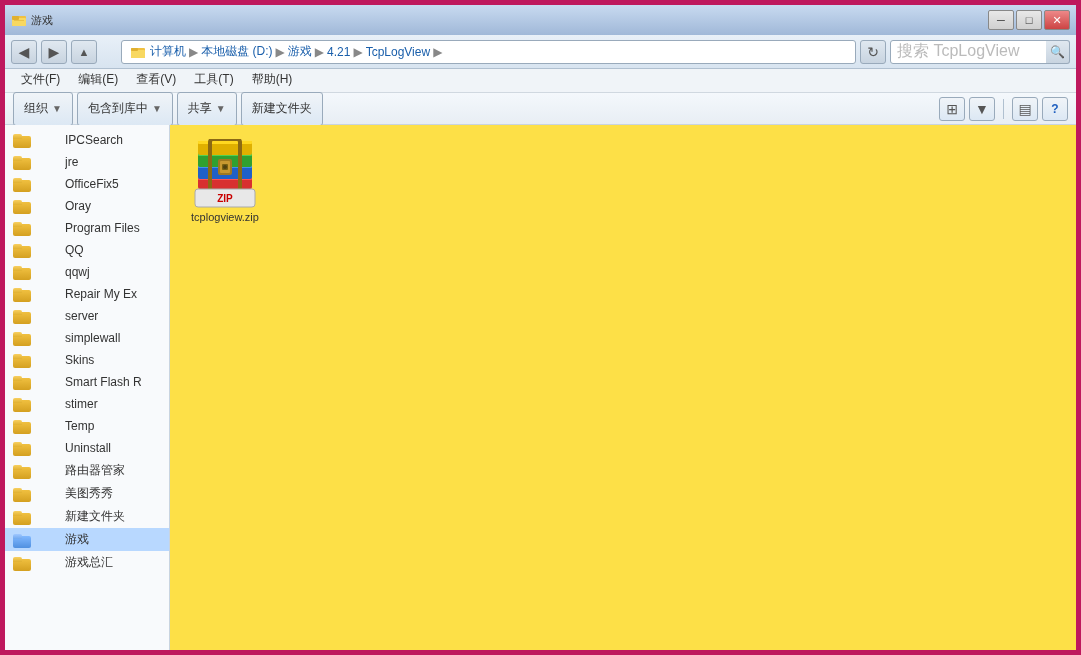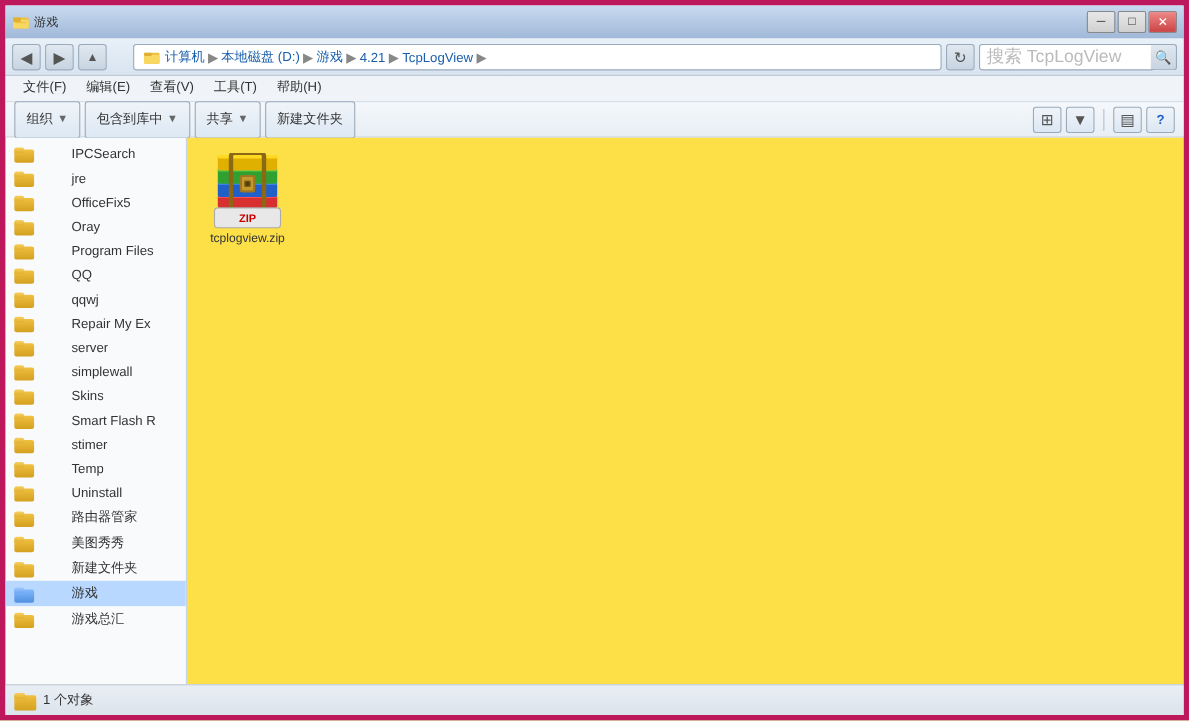--- a/index.html
+++ b/index.html
@@ -562,18 +562,14 @@
 
           <rect x="5" y="50" width="60" height="18" rx="3" fill="#e8e8e8" stroke="#aaa" stroke-width="1"></rect>
           <text x="35" y="63" text-anchor="middle" font-size="10" font-weight="bold" fill="#c80000" font-family="Arial">ZIP</text>
         </svg>
         <span class="file-label">tcplogview.zip</span>
       </div>
     </div>
 
   </div>
 
-  <div class="status-bar">
-    <div class="status-icon"></div>
-    <span class="status-text">1 个对象</span>
-  </div>
 
 </div>
 
 </body></html>

